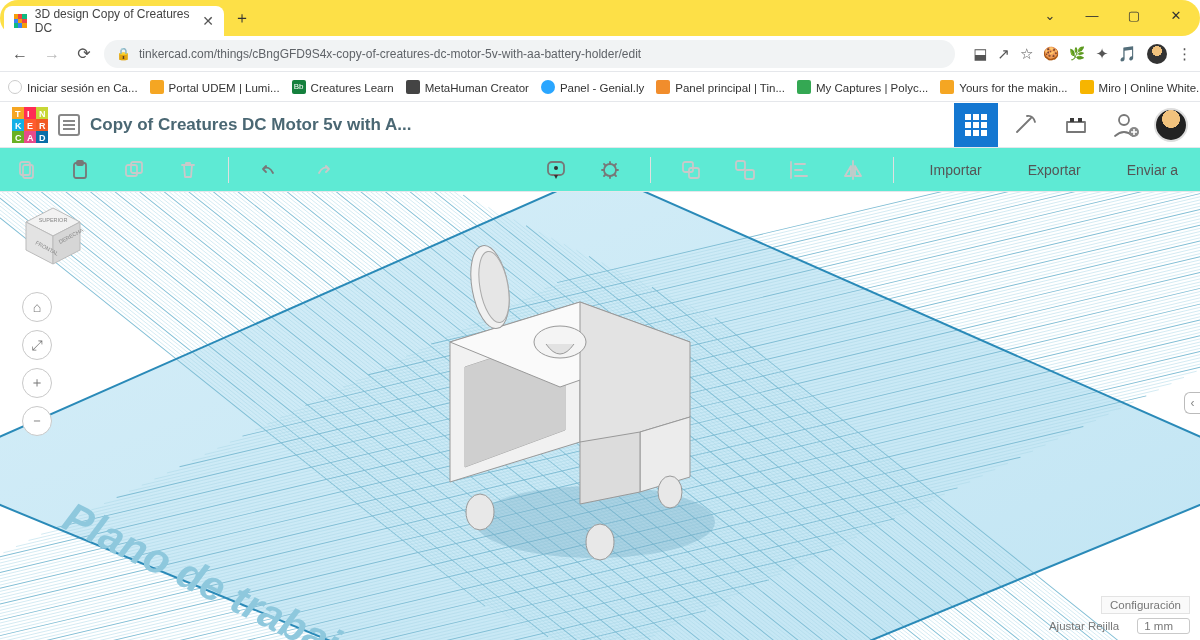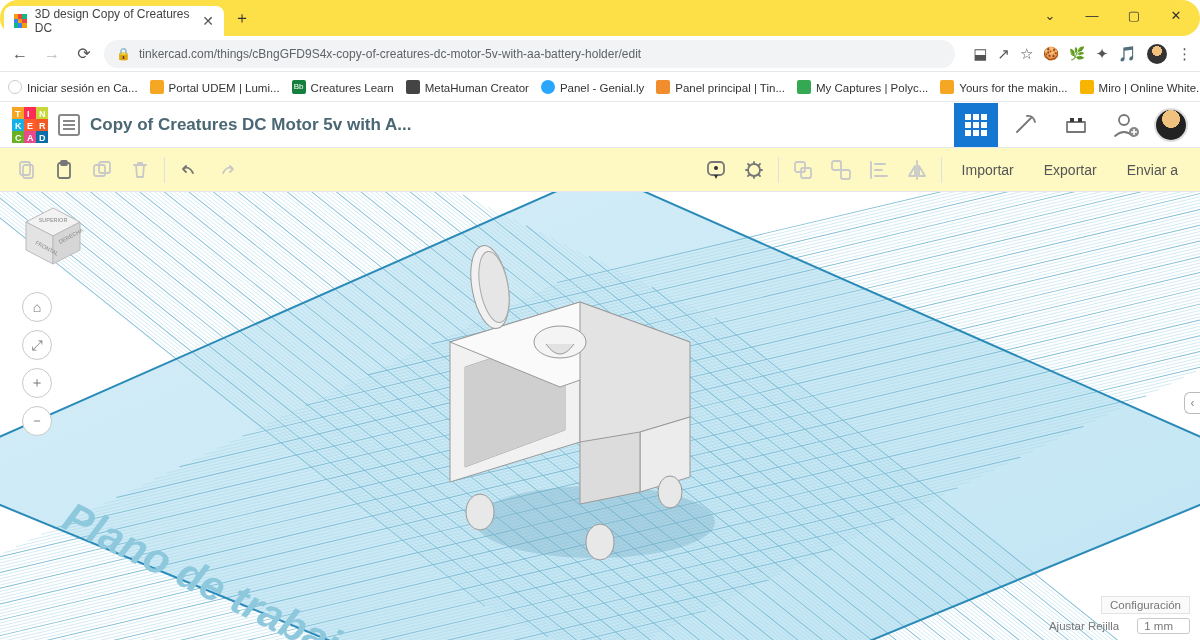--- a/index.html
+++ b/index.html
@@ -40,21 +40,21 @@
   .doc-outline-icon i { height: 2px; background: #888; }
   .design-title { font-size: 17px; color: #4a6773; font-weight: 700; }
   .apphdr-right { margin-left: auto; display: flex; align-items: center; gap: 6px;}
   .big-btn { width: 44px; height: 44px; display: flex; align-items: center; justify-content: center; }
   .big-btn.blue { background: #1477d1; color: #fff; }
   .grid3 { width: 22px; height: 22px; display: grid; grid-template-columns: repeat(3,1fr); grid-template-rows: repeat(3,1fr); gap: 2px;}
   .grid3 span { background: #fff; }
   .avatar-lg { width: 34px; height: 34px; border-radius: 50%; background: radial-gradient(circle at 50% 30%, #f1c27d 34%, #222 35%); border: 2px solid #ddd;}
 
   
-  .tlb { height: 44px; background: #fef9c3; display: flex; align-items: center; padding: 0 12px; border-bottom: 1px solid #e5e7eb; gap: 10px; }
+  .tlb { height: 44px; background: #5eead4; display: flex; align-items: center; padding: 0 12px; border-bottom: 1px solid #e5e7eb; gap: 26px; }
   .tlb-icn { width: 28px; height: 28px; display: flex; align-items: center; justify-content: center; color: #555; }
   .tlb-icn.disabled { color: #c9c9c9; }
   .tlb-divider { width: 1px; height: 26px; background: #e0e0e0; }
   .tlb-spacer { flex: 1; }
   .tlb-text { font-size: 14px; color: #555; padding: 0 10px; cursor: pointer;}
 
   
   .canvas { position: absolute; top: 192px; left: 0; right: 0; bottom: 0; background: #fff; overflow: hidden;}
   .workplane-wrap { position: absolute; inset: 0; }
   #grid-svg { position: absolute; left: 0; top: 0; width: 1200px; height: 448px; }

